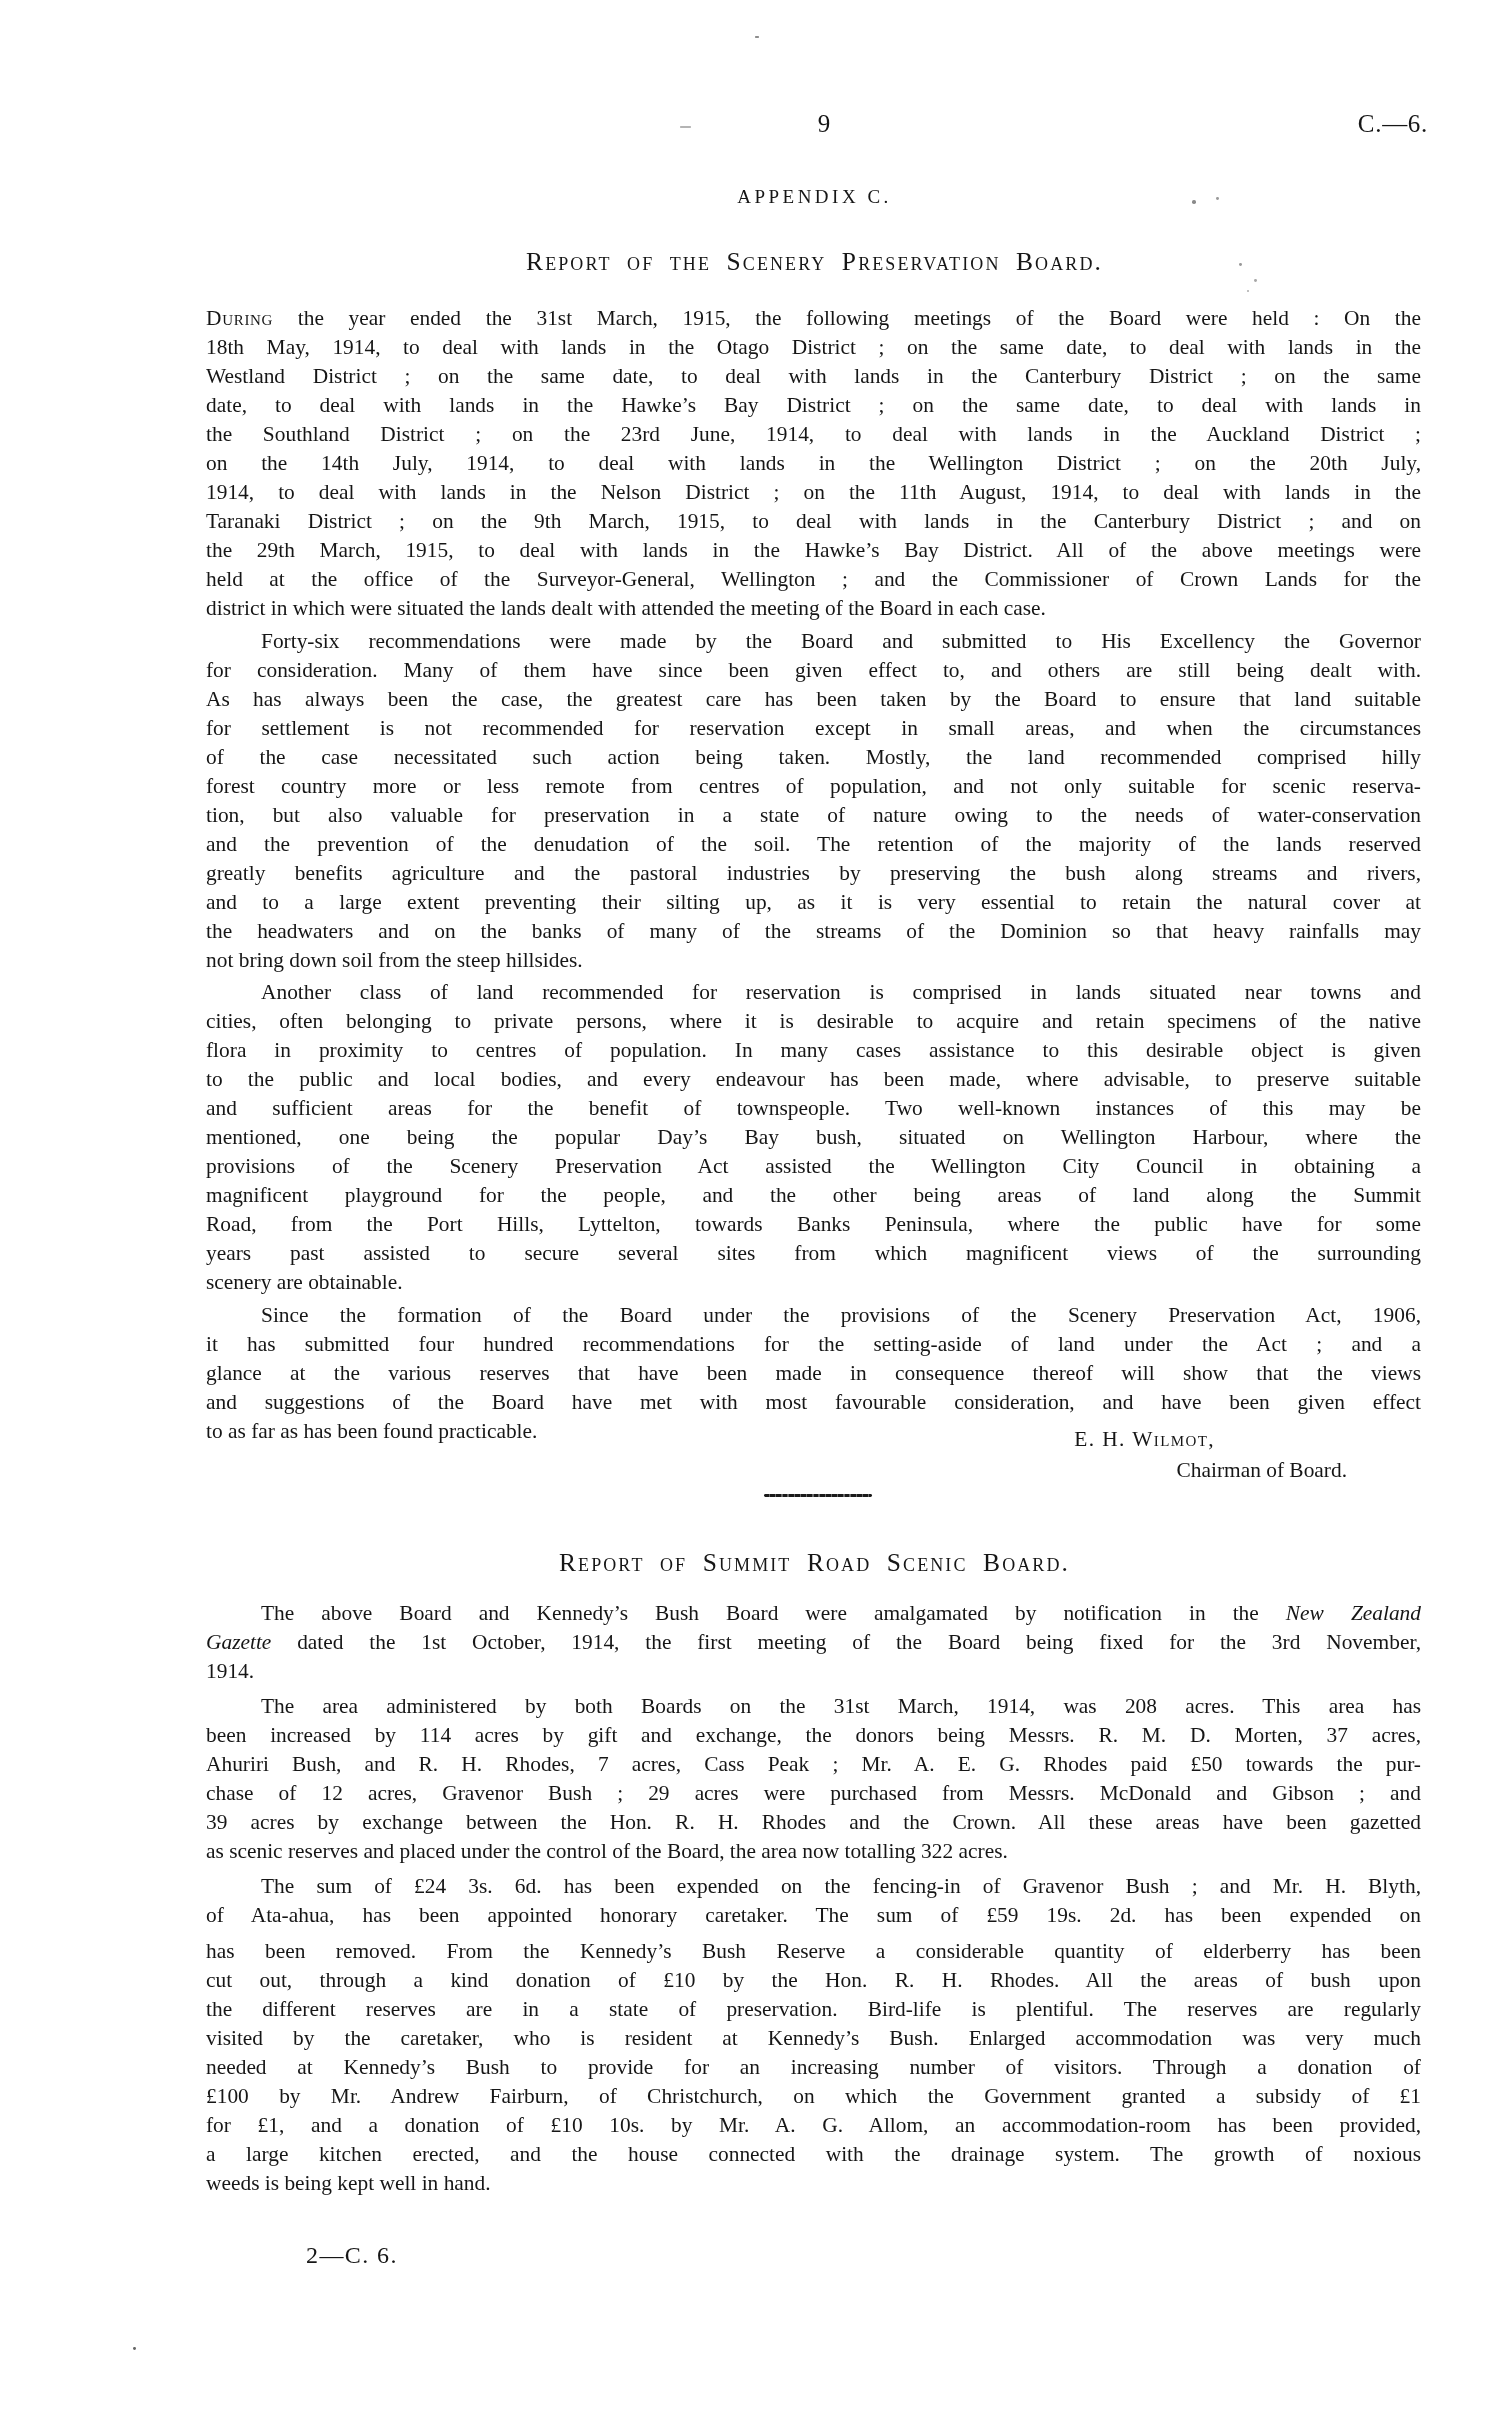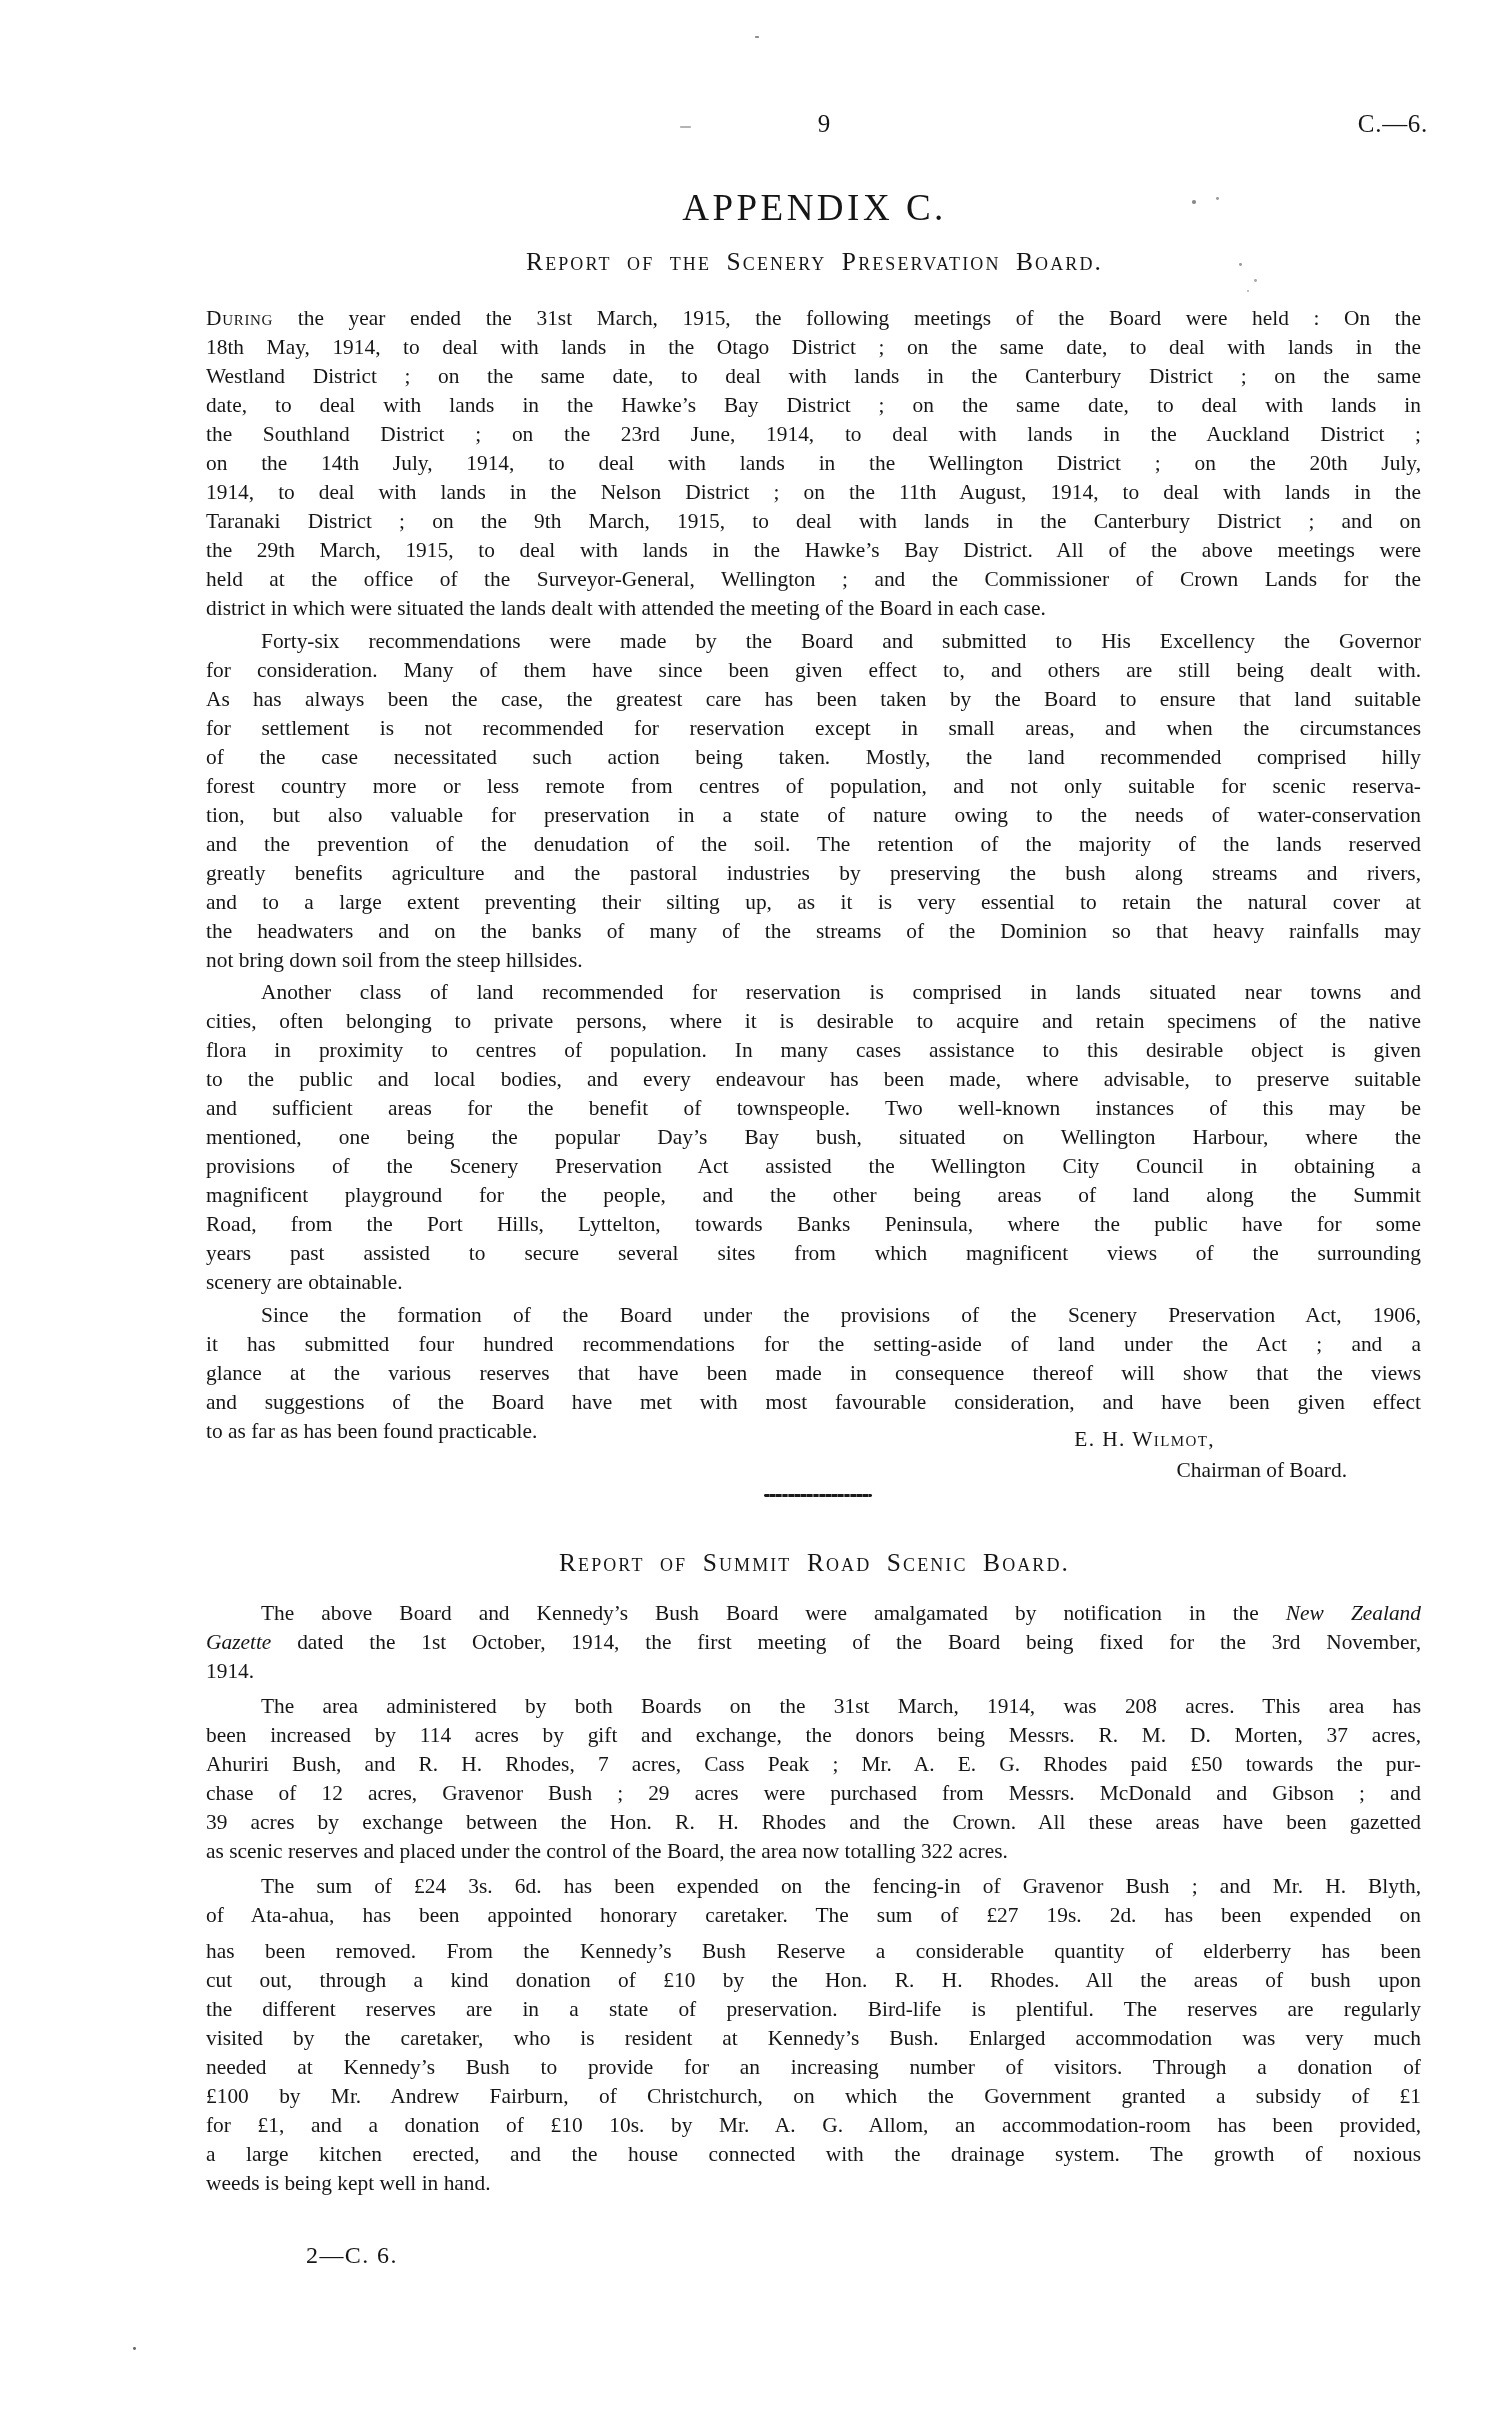--- a/index.html
+++ b/index.html
@@ -11,21 +11,21 @@
     color:#161616;
     overflow:hidden;
   }
   
   .page-header{position:absolute;top:110px;left:207px;width:1221px;height:36px;font-size:25px;}
   .page-number{position:absolute;left:602px;top:0;width:30px;text-align:center;}
   .doc-ref{position:absolute;right:0;top:0;letter-spacing:0.7px;}
   
   .appendix-title{
     position:absolute;top:186px;left:207px;width:1215px;
-    text-align:center;font-size:37px;letter-spacing:3.5px;font-weight:normal;margin:0;
+    text-align:center;font-size:19px;letter-spacing:3.5px;font-weight:normal;margin:0;
   }
   .section-heading{
     position:absolute;left:207px;width:1215px;
     text-align:center;font-size:25.5px;font-weight:normal;margin:0;
     font-variant:small-caps;letter-spacing:2.1px;word-spacing:7px;
   }
   #sec0-heading{top:247px;text-align:center;}
   #sec1-heading{top:1548px;}
   
   .body-block{position:absolute;left:206px;width:1215px;font-size:21.4px;line-height:29px;}
@@ -143,21 +143,21 @@
       <div class="para">
         <div class="line indent">The area administered by both Boards on the 31st March, 1914, was 208 acres.  This area has</div>
         <div class="line">been increased by 114 acres by gift and exchange, the donors being Messrs. R. M. D. Morten, 37 acres,</div>
         <div class="line">Ahuriri Bush, and R. H. Rhodes, 7 acres, Cass Peak ;  Mr. A. E. G. Rhodes paid £50 towards the pur-</div>
         <div class="line">chase of 12 acres, Gravenor Bush ;  29 acres were purchased from Messrs. McDonald and Gibson ;  and</div>
         <div class="line">39 acres by exchange between the Hon. R. H. Rhodes and the Crown.  All these areas have been gazetted</div>
         <div class="line last">as scenic reserves and placed under the control of the Board, the area now totalling 322 acres.</div>
       </div>
       <div class="para">
         <div class="line indent">The sum of £24 3s. 6d. has been expended on the fencing-in of Gravenor Bush ;  and Mr. H. Blyth,</div>
-        <div class="line">of Ata-ahua, has been appointed honorary caretaker.  The sum of £27 19s. 2d. has been expended on</div>
+        <div class="line">of Ata-ahua, has been appointed honorary caretaker.  The sum of £59 19s. 2d. has been expended on</div>
       </div>
       <div class="para">
         <div class="line">has been removed.  From the Kennedy’s Bush Reserve a considerable quantity of elderberry has been</div>
         <div class="line">cut out, through a kind donation of £10 by the Hon. R. H. Rhodes.  All the areas of bush upon</div>
         <div class="line">the different reserves are in a state of preservation.  Bird-life is plentiful.  The reserves are regularly</div>
         <div class="line">visited by the caretaker, who is resident at Kennedy’s Bush.  Enlarged accommodation was very much</div>
         <div class="line">needed at Kennedy’s Bush to provide for an increasing number of visitors.  Through a donation of</div>
         <div class="line">£100 by Mr. Andrew Fairburn, of Christchurch, on which the Government granted a subsidy of £1</div>
         <div class="line">for £1, and a donation of £10 10s. by Mr. A. G. Allom, an accommodation-room has been provided,</div>
         <div class="line">a large kitchen erected, and the house connected with the drainage system.  The growth of noxious</div>

